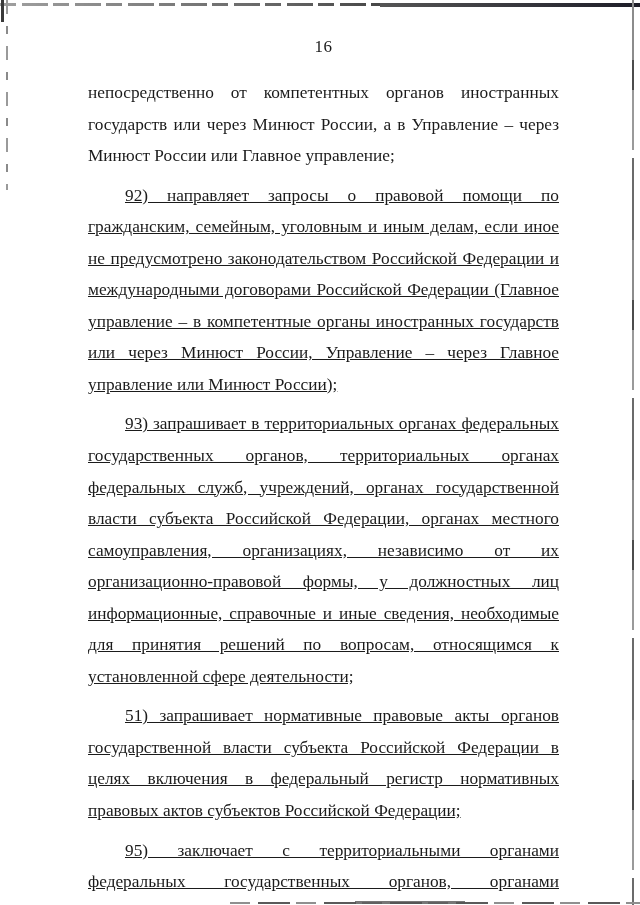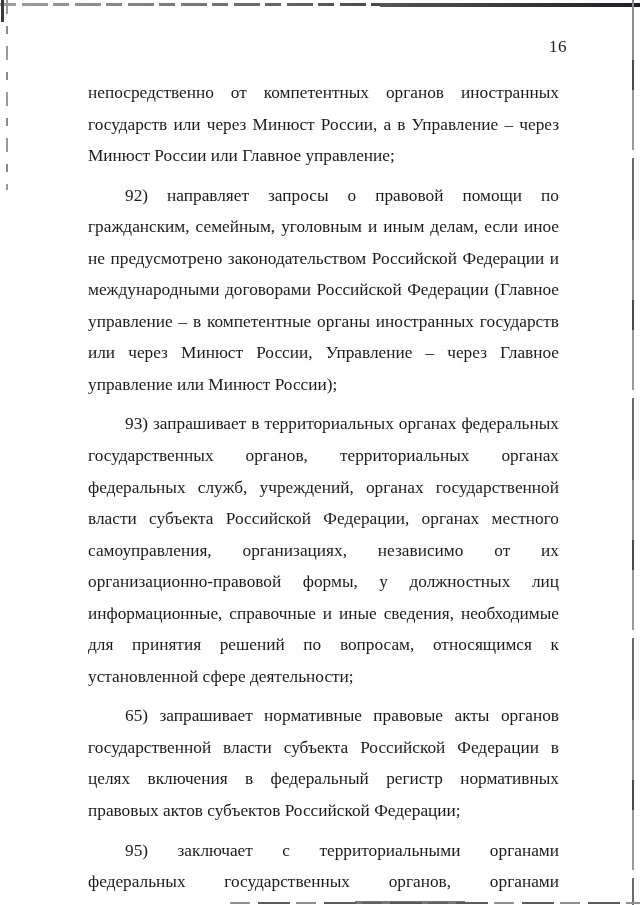--- a/index.html
+++ b/index.html
@@ -14,35 +14,35 @@
   .page {
     position: absolute;
     inset: 0;
     background: #fff;
   }
   .page-number {
     position: absolute;
     top: 37px;
     left: 80px;
     width: 487px;
-    text-align: right;
+    text-align: center;
     font-size: 17px;
     letter-spacing: 0.5px;
   }
   .content {
     position: absolute;
     top: 69px;
     left: 80px;
     width: 487px;
     font-size: 17.3px;
     line-height: 31.55px;
     text-align: justify;
   }
   .content p { margin: 8px; padding: 0; }
-  .content p.indent { text-indent: 37px; }
+  .content p.indent { text-indent: 37px; text-decoration: underline; }
 
   
   .artifact { position: absolute; pointer-events: none; }
   .edge-top {
     top: 3px; left: 0; width: 640px; height: 3px;
     background-image:
       linear-gradient(90deg, rgba(150,150,150,.9) 0%, rgba(90,90,90,.95) 45%, rgba(40,40,40,1) 75%, rgba(20,20,30,1) 100%),
       none;
     -webkit-mask-image: repeating-linear-gradient(90deg, #000 0 16px, transparent 16px 22px, #000 22px 48px, transparent 48px 53px);
     mask-image: repeating-linear-gradient(90deg, #000 0 16px, transparent 16px 22px, #000 22px 48px, transparent 48px 53px);
@@ -85,17 +85,17 @@
   <div class="artifact edge-right"></div>
   <div class="artifact edge-bottom"></div>
   <div class="artifact edge-bottom-dark"></div>
 
   <div class="page-number">16</div>
 
   <div class="content">
       <p>непосредственно от компетентных органов иностранных государств или через Минюст России, а в Управление – через Минюст России или Главное управление;</p>
       <p class="indent">92) направляет запросы о правовой помощи по гражданским, семейным, уголовным и иным делам, если иное не предусмотрено законодательством Российской Федерации и международными договорами Российской Федерации (Главное управление – в компетентные органы иностранных государств или через Минюст России, Управление – через Главное управление или Минюст России);</p>
       <p class="indent">93) запрашивает в территориальных органах федеральных государственных органов, территориальных органах федеральных служб, учреждений, органах государственной власти субъекта Российской Федерации, органах местного самоуправления, организациях, независимо от их организационно-правовой формы, у должностных лиц информационные, справочные и иные сведения, необходимые для принятия решений по вопросам, относящимся к установленной сфере деятельности;</p>
-      <p class="indent">65) запрашивает нормативные правовые акты органов государственной власти субъекта Российской Федерации в целях включения в федеральный регистр нормативных правовых актов субъектов Российской Федерации;</p>
+      <p class="indent">51) запрашивает нормативные правовые акты органов государственной власти субъекта Российской Федерации в целях включения в федеральный регистр нормативных правовых актов субъектов Российской Федерации;</p>
       <p class="indent">95) заключает с территориальными органами федеральных государственных органов, органами прокуратуры, органами государственной власти субъекта Российской Федерации, органами местного самоуправления и организациями соглашения о взаимодействии;</p>
     </div>
 
 </div>
 
 </body></html>

